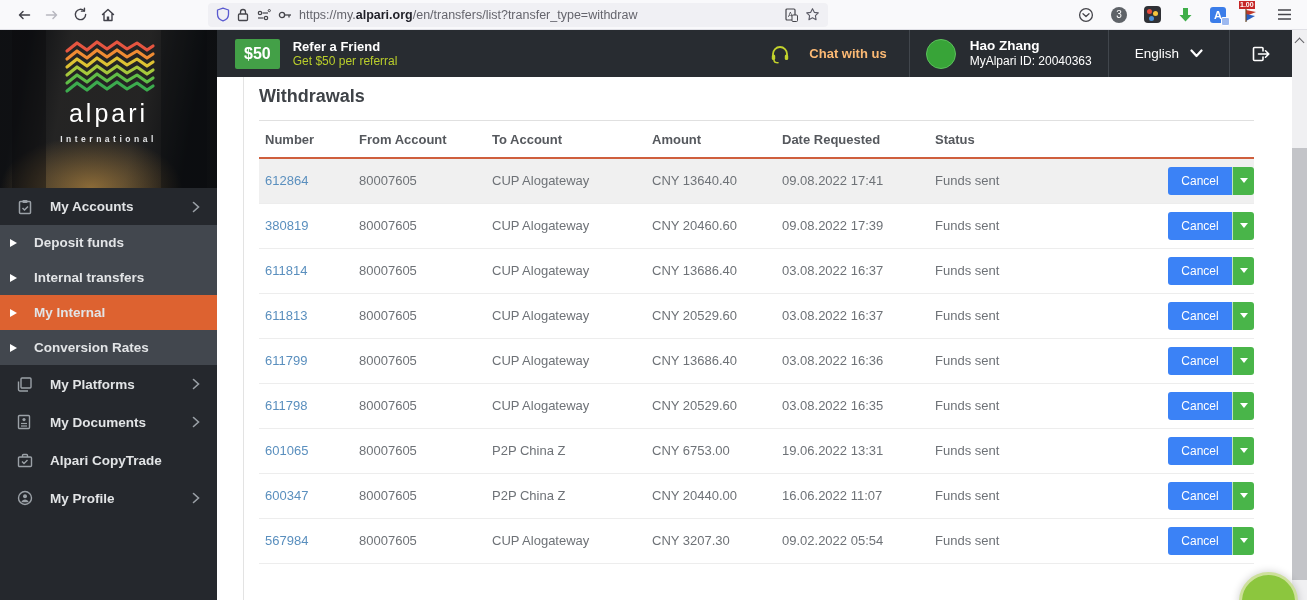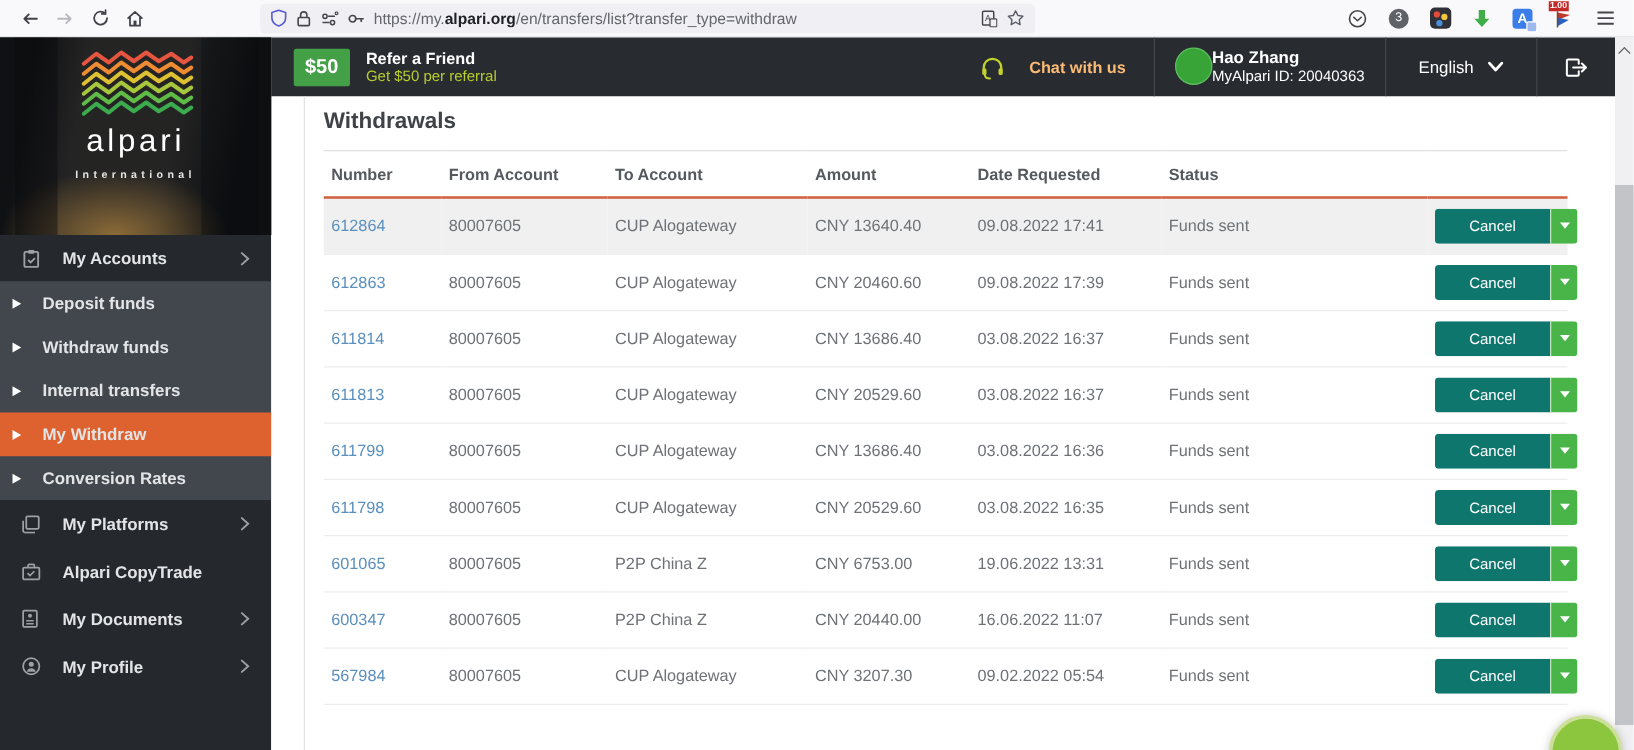--- a/index.html
+++ b/index.html
@@ -58,42 +58,42 @@
   .mainarea { flex:1; min-width:0; display:flex; flex-direction:column; background:#fff; }
   .topbar { height:47px; flex:none; background:#282c31; display:flex; align-items:center; padding-left:18px; }
   .badge50 { background:#43a047; color:#fff; font-weight:bold; font-size:16px;
     padding:6px 9px; border-radius:2px; margin-right:13px; }
   .refer-title { color:#fff; font-size:13px; font-weight:bold; line-height:15px; }
   .refer-sub { color:#b9cd2b; font-size:12px; line-height:14px; }
   .topbar-right { margin-left:auto; display:flex; align-items:center; height:100%; }
   .tdiv { width:1px; height:100%; background:#41464c; }
   .chat { display:flex; align-items:center; gap:18px; color:#fdba74; font-weight:bold;
     font-size:13px; padding:0 22px; cursor:pointer; }
-  .userbox { display:flex; align-items:flex-start; gap:0; padding:0 16px; cursor:pointer; }
+  .userbox { display:flex; align-items:flex-end; gap:14px; padding:0 16px; cursor:pointer; }
   .avatar { width:30px; height:30px; border-radius:50%; background:#38a438; border:1px solid #5cbf5c; }
   .uname { color:#fff; font-size:13.5px; font-weight:bold; line-height:16px; }
   .uid { color:#fff; font-size:12px; line-height:15px; }
   .lang { display:flex; align-items:center; gap:11px; color:#fff; font-size:13.5px; padding:0 26px; cursor:pointer; }
   .logout { padding:0 21px; display:flex; cursor:pointer; }
 
   
   .content { flex:1; overflow:hidden; }
   .card { margin-left:26px; border-left:1px solid #e3e3e3; padding:7px 0 0 15px; height:100%; }
   .page-title { font-size:18px; font-weight:bold; color:#3f4348; margin:2px 0 13px; }
   table { border-collapse:collapse; width:995px; table-layout:fixed; }
   col.c1{width:94px} col.c2{width:133px} col.c3{width:160px} col.c4{width:130px}
   col.c5{width:153px} col.c6{width:213px} col.c7{width:112px}
   th { text-align:left; font-size:13px; font-weight:bold; color:#55585d;
     border-top:1px solid #e0e0e0; border-bottom:2px solid #cf5f3d; padding:11px 6px 10px; }
   td { font-size:13px; color:#6e7277; height:45px; padding:0 6px; border-bottom:1px solid #ededed; }
   tr.hover td { background:#f0f0f0;margin-top:39px; }
   td.num a { color:#5a8fbe; text-decoration:none; cursor:pointer; }
   td.act { text-align:right; padding-right:0; }
   .btn-split { display:inline-flex; height:28px; border-radius:3px; overflow:hidden; vertical-align:middle; cursor:pointer; }
-  .btn-main { width:92px; background:#0f766e; color:#fff; font-size:12px;
+  .btn-main { width:64px; background:#3b82f6; color:#fff; font-size:12px;
     display:flex; align-items:center; justify-content:center; border:none; cursor:pointer; }
   .btn-caret { width:22px; background:#49b549; border-left:1px solid rgba(255,255,255,.65);
     display:flex; align-items:center; justify-content:center; cursor:pointer; }
   .btn-caret i { width:0; height:0; border-top:5px solid #fff;
     border-left:4px solid transparent; border-right:4px solid transparent; }
 
   
   .scrollbar { width:15px; flex:none; background:#f0f0f2; position:relative; }
   .sb-up { position:absolute; top:7px; left:3px; width:8px; height:8px; }
   .sb-up::before { content:""; position:absolute; left:1px; top:2px; width:6px; height:6px;
@@ -259,75 +259,71 @@
           </span>
       </div>
 
       <div class="sub-wrap">
         <div class="m-item sub">
           <span class="arr"></span>
           <span>Deposit funds</span>
         </div>
         <div class="m-item sub">
           <span class="arr"></span>
-          <span>Withdraw funds</span>
-        </div>
-        <div class="m-item sub">
-          <span class="arr"></span>
           <span>Internal transfers</span>
         </div>
         <div class="m-item sub active">
           <span class="arr"></span>
-          <span>My Withdraw</span>
+          <span>My Internal</span>
         </div>
         <div class="m-item sub">
           <span class="arr"></span>
           <span>Conversion Rates</span>
         </div>
       </div>
 
       <div class="m-item grp">
         <span class="mi">
             <svg width="15" height="15" viewBox="0 0 15 15">
               <rect x="4" y="1" width="10" height="10" rx="1" stroke="#9ba1a7" stroke-width="1.4" fill="none"></rect>
               <path d="M1.5 4.5v8a1.5 1.5 0 0 0 1.5 1.5h8" stroke="#9ba1a7" stroke-width="1.4" fill="none"></path>
             </svg>
           </span>
         <span>My Platforms</span>
         <span class="chev">
             <svg width="8" height="12" viewBox="0 0 8 12">
               <path d="M1.5 1.5L6.5 6L1.5 10.5" stroke="#9aa0a6" stroke-width="1.6" fill="none" stroke-linecap="round"></path>
             </svg>
           </span>
-      </div>
-      <div class="m-item grp">
-        <span class="mi">
-            <svg width="16" height="15" viewBox="0 0 16 15">
-              <rect x="1.5" y="4" width="13" height="9.5" rx="1" stroke="#9ba1a7" stroke-width="1.4" fill="none"></rect>
-              <path d="M5.5 4V2.5a1 1 0 0 1 1-1h3a1 1 0 0 1 1 1V4" stroke="#9ba1a7" stroke-width="1.4" fill="none"></path>
-              <path d="M5 8.5l2 2 3.5-3.5" stroke="#9ba1a7" stroke-width="1.4" fill="none"></path>
-            </svg>
-          </span>
-        <span>Alpari CopyTrade</span>
       </div>
       <div class="m-item grp">
         <span class="mi">
             <svg width="14" height="16" viewBox="0 0 14 16">
               <rect x="1.5" y="1.5" width="11" height="13" rx="1" stroke="#9ba1a7" stroke-width="1.4" fill="none"></rect>
               <circle cx="7" cy="5.6" r="1.6" fill="#9ba1a7"></circle>
               <line x1="4" y1="9.5" x2="10" y2="9.5" stroke="#9ba1a7" stroke-width="1.2"></line>
               <line x1="4" y1="12" x2="10" y2="12" stroke="#9ba1a7" stroke-width="1.2"></line>
             </svg>
           </span>
         <span>My Documents</span>
         <span class="chev">
             <svg width="8" height="12" viewBox="0 0 8 12">
               <path d="M1.5 1.5L6.5 6L1.5 10.5" stroke="#9aa0a6" stroke-width="1.6" fill="none" stroke-linecap="round"></path>
             </svg>
           </span>
+      </div>
+      <div class="m-item grp">
+        <span class="mi">
+            <svg width="16" height="15" viewBox="0 0 16 15">
+              <rect x="1.5" y="4" width="13" height="9.5" rx="1" stroke="#9ba1a7" stroke-width="1.4" fill="none"></rect>
+              <path d="M5.5 4V2.5a1 1 0 0 1 1-1h3a1 1 0 0 1 1 1V4" stroke="#9ba1a7" stroke-width="1.4" fill="none"></path>
+              <path d="M5 8.5l2 2 3.5-3.5" stroke="#9ba1a7" stroke-width="1.4" fill="none"></path>
+            </svg>
+          </span>
+        <span>Alpari CopyTrade</span>
       </div>
       <div class="m-item grp">
         <span class="mi">
             <svg width="16" height="16" viewBox="0 0 16 16">
               <circle cx="8" cy="8" r="6.5" stroke="#9ba1a7" stroke-width="1.4" fill="none"></circle>
               <circle cx="8" cy="6.3" r="2" fill="#9ba1a7"></circle>
               <path d="M4.3 12.3c.7-1.9 2-2.8 3.7-2.8s3 .9 3.7 2.8" fill="#9ba1a7"></path>
             </svg>
           </span>
         <span>My Profile</span>
@@ -424,21 +420,21 @@
       <span class="btn-split">
         <button class="btn-main">Cancel</button>
         <span class="btn-caret">
                       <i></i>
                     </span>
       </span>
     </td>
   </tr>
 
   <tr>
-    <td class="num"><a>612863</a></td>
+    <td class="num"><a>380819</a></td>
     <td>80007605</td>
     <td>CUP Alogateway</td>
     <td>CNY 20460.60</td>
     <td>09.08.2022 17:39</td>
     <td>Funds sent</td>
     <td class="act">
       <span class="btn-split">
         <button class="btn-main">Cancel</button>
         <span class="btn-caret">
                       <i></i>

